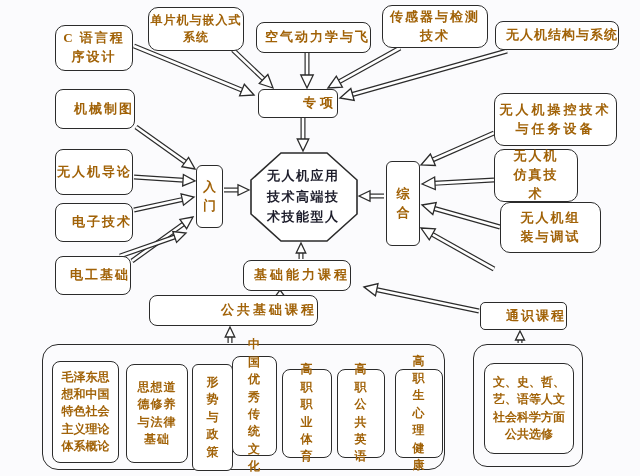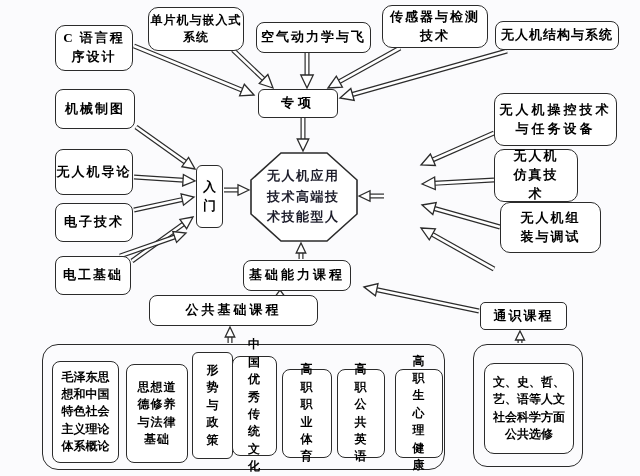--- a/index.html
+++ b/index.html
@@ -9,27 +9,27 @@
     font-family:"Liberation Serif","DejaVu Serif",serif;
     overflow:hidden;
   }
   #canvas{position:relative;width:640px;height:476px;background:#fbfbfd;}
   #arrows{position:absolute;left:0;top:0;z-index:1;}
   .box{
     position:absolute;
     box-sizing:border-box;
     background:#ffffff;
     border:1.5px solid #2b2b2b;
-    color:#000000;
+    color:#a16207;
     font-weight:bold;
     font-size:13px;
     line-height:1.45;
     letter-spacing:2px;
     text-align:center;
-    display:flex;align-items:center;justify-content:center;
+    display:flex;align-items:center;justify-content:flex-end;
     word-break:break-all;line-break:anywhere;
     z-index:2;
   }
   .box .inner{display:block;}
   .r10{border-radius:10px;} .r8{border-radius:8px;} .r6{border-radius:6px;} .r5{border-radius:5px;}
   .container-box{
     position:absolute;box-sizing:border-box;
     background:transparent;border:1.6px solid #2b2b2b;border-radius:16px;z-index:2;
   }
   .octagon-wrap{position:absolute;z-index:2;}
@@ -199,20 +199,23 @@
 
   <div class="octagon-wrap" style="left:250px;top:152px;width:108px;height:90px;">
     <svg width="108" height="90">
       <polygon points="31,1 77,1 107,28 107,62 77,89 31,89 1,62 1,28" fill="#ffffff" stroke="#2b2b2b" stroke-width="1.6"></polygon>
     </svg>
     <div class="octagon-text">
         <span class="inner">无人机应用技术高端技术技能型人</span>
       </div>
   </div>
 
+  <div class="box r6 vert" style="left:386px;top:161px;width:34px;height:85px;padding:0 8px;">
+      <span class="inner">综合</span>
+    </div>
 
   <div class="box r10" style="left:494px;top:93px;width:123px;height:53px;letter-spacing:3px;">
       <span class="inner">无人机操控技术与任务设备</span>
     </div>
   <div class="box r10" style="left:494px;top:149px;width:84px;height:53px;padding:0 12px;">
       <span class="inner">无人机仿真技术</span>
     </div>
   <div class="box r10" style="left:500px;top:202px;width:101px;height:51px;padding:0 14px;">
       <span class="inner">无人机组装与调试</span>
     </div>
@@ -227,21 +230,21 @@
       <span class="inner">通识课程</span>
     </div>
 
   <div class="container-box" style="left:42px;top:344px;width:403px;height:126px;"></div>
   <div class="box r8 small" style="left:52px;top:361px;width:67px;height:102px;padding:2px 7px;letter-spacing:0;">
       <span class="inner">毛泽东思想和中国特色社会主义理论体系概论</span>
     </div>
   <div class="box r8 small" style="left:126px;top:364px;width:62px;height:99px;padding:15px 6px;letter-spacing:1px;">
       <span class="inner">思想道德修养与法律基础</span>
     </div>
-  <div class="box r6 small vert" style="left:192px;top:352px;width:41px;height:107px;padding:0 8px;">
+  <div class="box r6 small vert" style="left:192px;top:364px;width:41px;height:107px;padding:0 8px;">
       <span class="inner">形势与政策</span>
     </div>
   <div class="box r8 small" style="left:232px;top:356px;width:45px;height:100px;padding:2px 9px;">
       <span class="inner">中国优秀传统文化</span>
     </div>
   <div class="box r8 small" style="left:282px;top:369px;width:50px;height:89px;padding:2px 12px;">
       <span class="inner">高职职业体育</span>
     </div>
   <div class="box r8 small" style="left:337px;top:369px;width:48px;height:89px;padding:2px 11px;">
       <span class="inner">高职公共英语</span>

